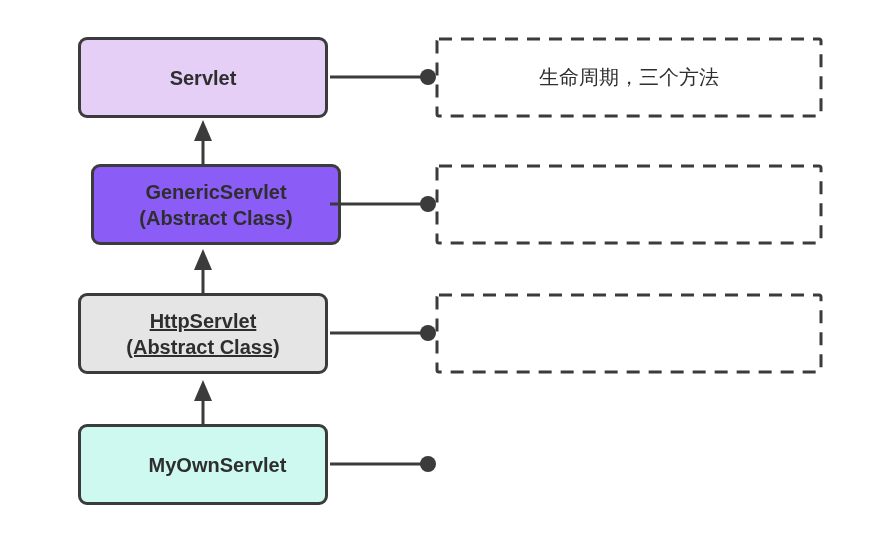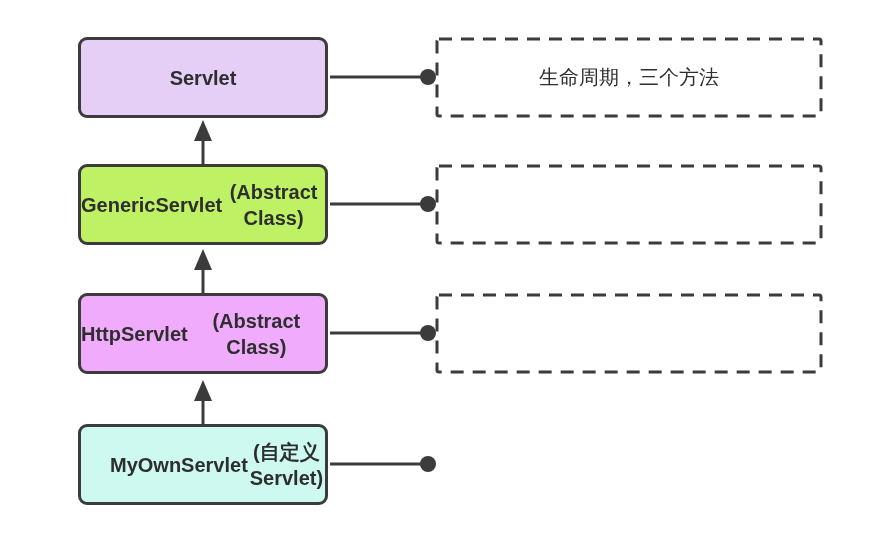--- a/index.html
+++ b/index.html
@@ -10,21 +10,21 @@
     font-family:"Liberation Sans", sans-serif;
     overflow:hidden;
   }
   .row{position:absolute;left:0;width:887px;height:81px;}
   .classbox{
     position:absolute;left:78px;top:0;
     width:250px;height:81px;
     box-sizing:border-box;
     border:3px solid #3b3b3b;
     border-radius:9px;
-    display:flex;flex-direction:row;
+    display:flex;flex-direction:column;
     align-items:center;justify-content:center;
     line-height:26px;
     color:#2e2e2e;
     font-weight:bold;font-size:20px;
     text-align:center;
   }
   .descbox{
     position:absolute;left:435px;top:0;
     width:388px;height:81px;
     box-sizing:border-box;
@@ -55,49 +55,48 @@
     </div>
     <div class="descbox">
       <svg class="dashborder" width="388" height="81">
         <rect x="2" y="2" width="384" height="77" rx="2" fill="none" stroke="#3b3b3b" stroke-width="3" stroke-dasharray="13 9"></rect>
       </svg>
       <div class="desc-text">生命周期，三个方法</div>
     </div>
   </div>
 
   <div class="row" style="top:164px">
-    <div class="classbox" style="background-color: #bef264;">
+    <div class="classbox" style="background-color: #8b5cf6; margin-left: 13px;">
       <div>GenericServlet</div>
       <div>(Abstract Class)</div>
     </div>
     <div class="descbox">
       <svg class="dashborder" width="388" height="81">
         <rect x="2" y="2" width="384" height="77" rx="2" fill="none" stroke="#3b3b3b" stroke-width="3" stroke-dasharray="13 9"></rect>
       </svg>
       <div class="desc-text"></div>
     </div>
   </div>
 
   <div class="row" style="top:293px">
-    <div class="classbox" style="background-color: #f0abfc;">
+    <div class="classbox" style="background-color: #e5e5e5; text-decoration: underline;">
       <div>HttpServlet</div>
       <div>(Abstract Class)</div>
     </div>
     <div class="descbox">
       <svg class="dashborder" width="388" height="81">
         <rect x="2" y="2" width="384" height="77" rx="2" fill="none" stroke="#3b3b3b" stroke-width="3" stroke-dasharray="13 9"></rect>
       </svg>
       <div class="desc-text"></div>
     </div>
   </div>
 
   <div class="row" style="top:424px">
     <div class="classbox" style="background-color: rgb(205, 249, 241); padding-left: 29px;">
       <div>MyOwnServlet</div>
-      <div>(自定义Servlet)</div>
     </div>
   </div>
 
   <svg id="overlay" width="887" height="538">
 
     <g>
       <line x1="203" y1="164" x2="203" y2="139" stroke="#3b3b3b" stroke-width="3"></line>
       <polygon points="203,120 194,141 212,141" fill="#3b3b3b"></polygon>
     </g>
     <g>

